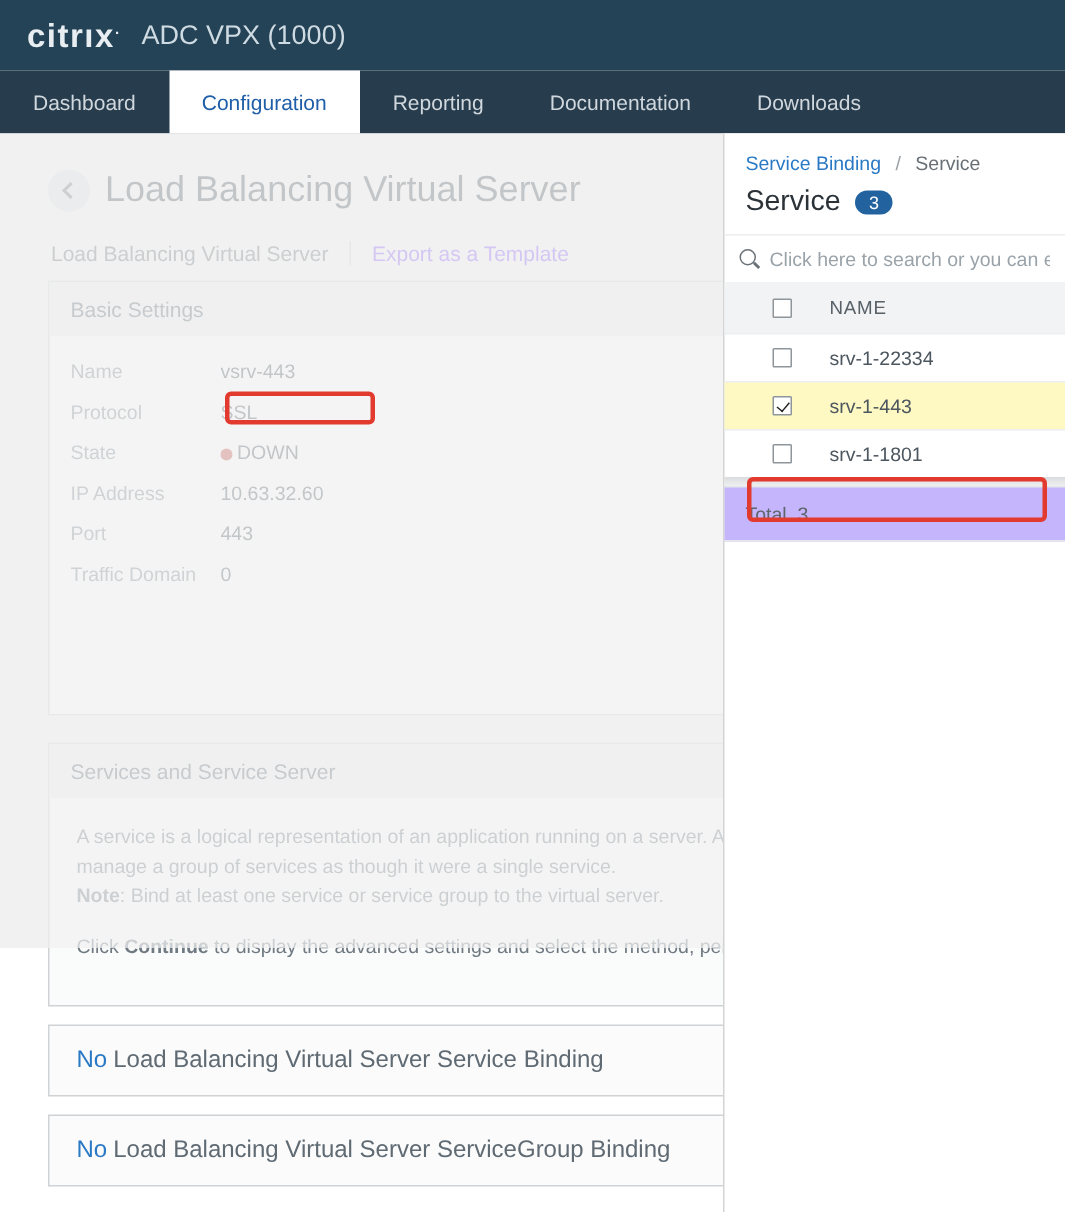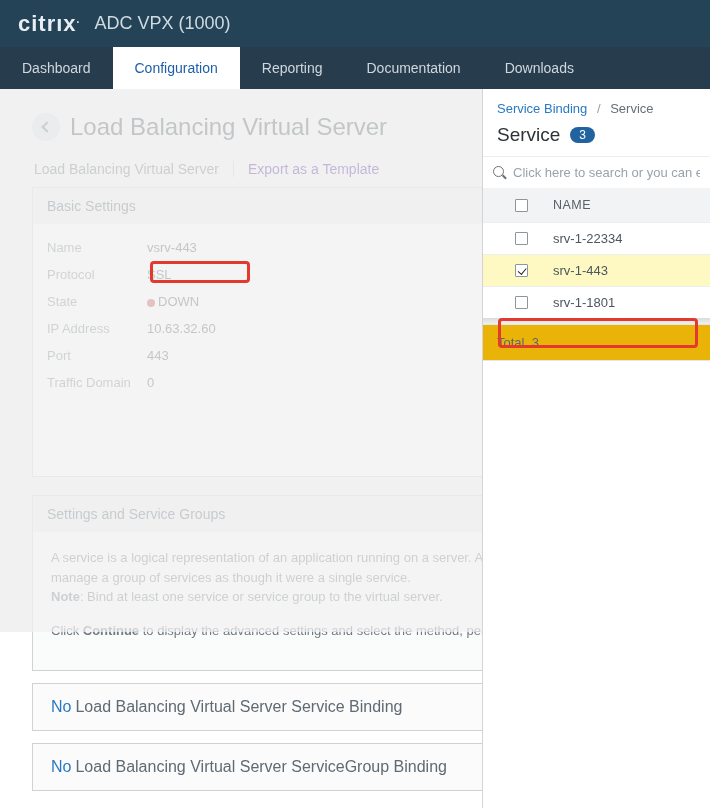--- a/index.html
+++ b/index.html
@@ -16,21 +16,21 @@
   .scrim { position: absolute; inset: 0; background: rgba(241,241,241,0.72); pointer-events: none; z-index: 5; }
   .sidepanel { position: absolute; right: 0; top: 0; width: 228px; height: 719px; background: #fff; z-index: 10; border-left: 1px solid #d4d4d4; display: flex; flex-direction: column; }
   
   .bp-titlerow { display: flex; align-items: center; gap: 10px; margin-top: 10px; }
   .back-circle { width: 28px; height: 28px; border-radius: 50%; background: #d9dde0; display: flex; align-items: center; justify-content: center; }
   .arrow-left { width: 8px; height: 8px; border-left: 2px solid #6d7a83; border-bottom: 2px solid #6d7a83; transform: rotate(45deg); margin-left: 2px; }
   .bp-title { font-size: 24px; font-weight: 400; color: #4c565e; }
   .bp-subrow { margin: 20px 0 10px 2px; display: flex; align-items: center; gap: 14px; font-size: 14px; }
   .bp-subtitle { color: #6b757c; }
   .vline { width: 1px; height: 16px; background: #c8cccf; }
-  .exportlink { color: #4c1d95; text-align: right; }
+  .exportlink { color: #8b5cf6; text-align: right; }
   .panelbox { border: 1px solid #d0d3d5; background: #fafbfb; margin-top: 6px; }
   .panelhdr { background: #ebedee; color: #5c6972; font-size: 14px; padding: 10px 14px; }
   .kv { display: flex; padding: 6px 14px; font-size: 13px; color: #7b858c; }
   .kv .k { width: 100px; }
   .kv .v { color: #4c565e; }
   .kv-wrap { padding: 10px 0 80px 0; }
   .down-dot { display: inline-block; width: 8px; height: 8px; border-radius: 50%; background: #c04a3f; margin-right: 3px; vertical-align: middle; }
   .redbox { position: absolute; border: 3px solid #e23a2e; border-radius: 4px; pointer-events: none; z-index: 20; }
   .panelbox.services { margin-top: 18px; }
   .services-body { padding: 16px 18px; font-size: 13px; color: #6f7981; line-height: 1.5; }
@@ -56,21 +56,21 @@
   .mag::before { content: ""; position: absolute; width: 9px; height: 9px; border: 1.6px solid #6a7278; border-radius: 50%; left: 0; top: 0; }
   .mag::after { content: ""; position: absolute; width: 5px; height: 1.6px; background: #6a7278; transform: rotate(45deg); left: 9px; top: 10px; }
   .tablehdr { background: #f1f3f4; display: flex; align-items: center; padding: 10px 14px; font-size: 12.5px; color: #586068; letter-spacing: 0.5px; }
   .col-chk { width: 48px; display: flex; justify-content: center; }
   .col-name { flex: 1; padding-left: 8px; }
   .chkbox { width: 13px; height: 13px; border: 1.3px solid #8e969c; background: #fff; border-radius: 1px; display: inline-flex; align-items: center; justify-content: center; }
   .chkbox.checked::after { content: ""; width: 4px; height: 7px; border-right: 1.6px solid #222; border-bottom: 1.6px solid #222; transform: rotate(40deg) translateY(-1px); }
   .trow { display: flex; align-items: center; padding: 8px 14px; font-size: 13px; color: #4c565e; border-top: 1px solid #eceeef; position: relative; }
   .trow.selected { background: #fef9c3; }
   .bottomshade { height: 6px; background: linear-gradient(#d9dcde, #eeeff0); }
-  .totalrow { background: #eab308; padding: 10px 14px; font-size: 13px; color: #5d666c; border-top: 1px solid #e4e6e7; border-bottom: 1px solid #e4e6e7; }
+  .totalrow { background: #c4b5fd; padding: 10px 14px; font-size: 13px; color: #5d666c; border-top: 1px solid #e4e6e7; border-bottom: 1px solid #e4e6e7; }
 </style>
 </head>
 <body>
 
 <div class="topbar">
   <span class="logo"><span>citrıx</span><span class="logo-dot">.</span></span>
   <span class="product">ADC VPX (1000)</span>
 </div>
 
 <div class="menubar">
@@ -120,21 +120,21 @@
             <span class="v">443</span>
           </div>
         <div class="kv">
             <span class="k">Traffic Domain</span>
             <span class="v">0</span>
           </div>
       </div>
     </div>
 
     <div class="panelbox services">
-      <div class="panelhdr">Settings and Service Groups</div>
+      <div class="panelhdr">Services and Service Server</div>
       <div class="services-body">
         <p><span>A service is a logical representation of an application running on a server.
 A service group enables you to manage a group of services as though it were a single service.</span><br><b>Note</b><span>: Bind at least one service or service group to the virtual server.</span></p>
         <p><span>Click </span><b>Continue</b><span> to display the advanced settings and select the method, persistence, and other options.</span></p>
       </div>
     </div>
 
     <div class="linkbar"><span class="no">No</span><span>Load Balancing Virtual Server Service Binding</span></div>
     <div class="linkbar"><span class="no">No</span><span>Load Balancing Virtual Server ServiceGroup Binding</span></div>
 

